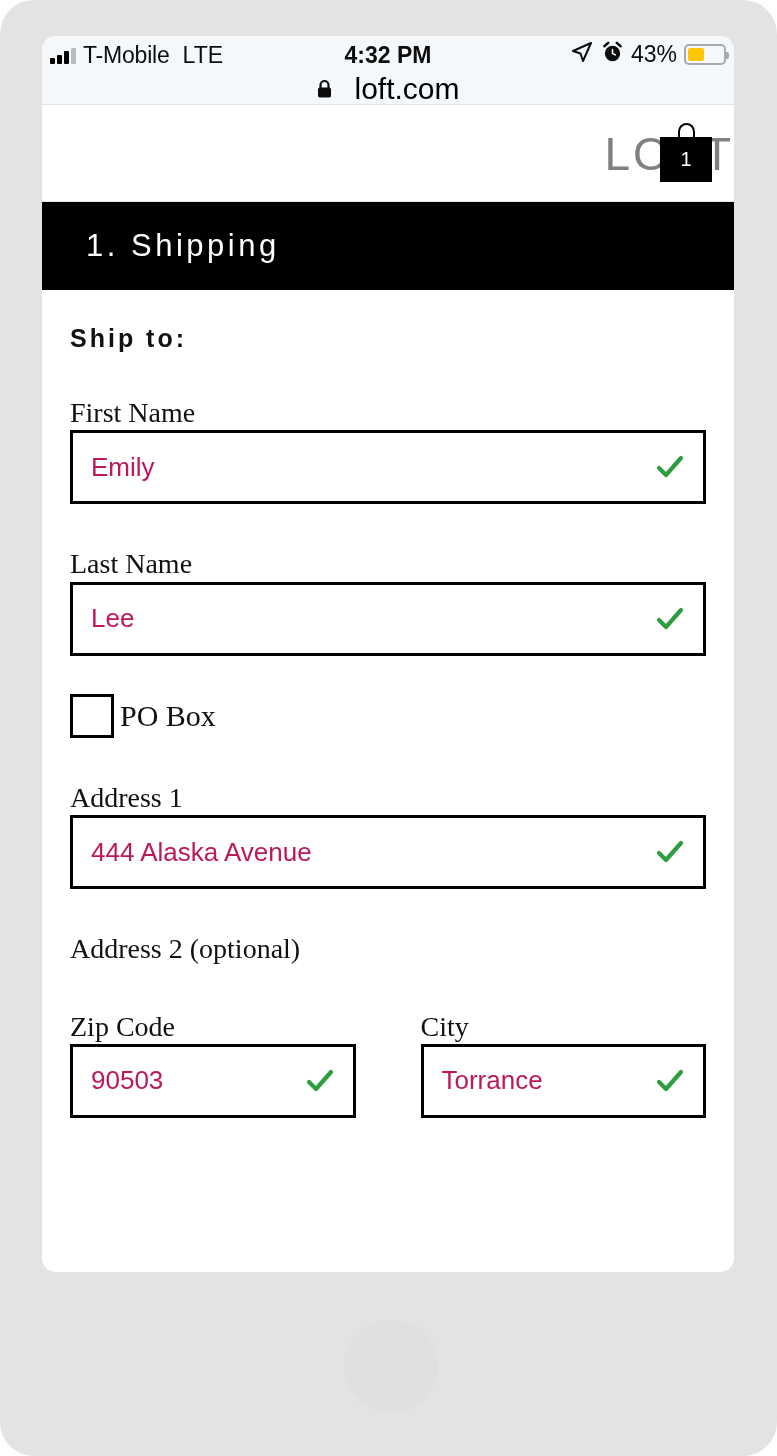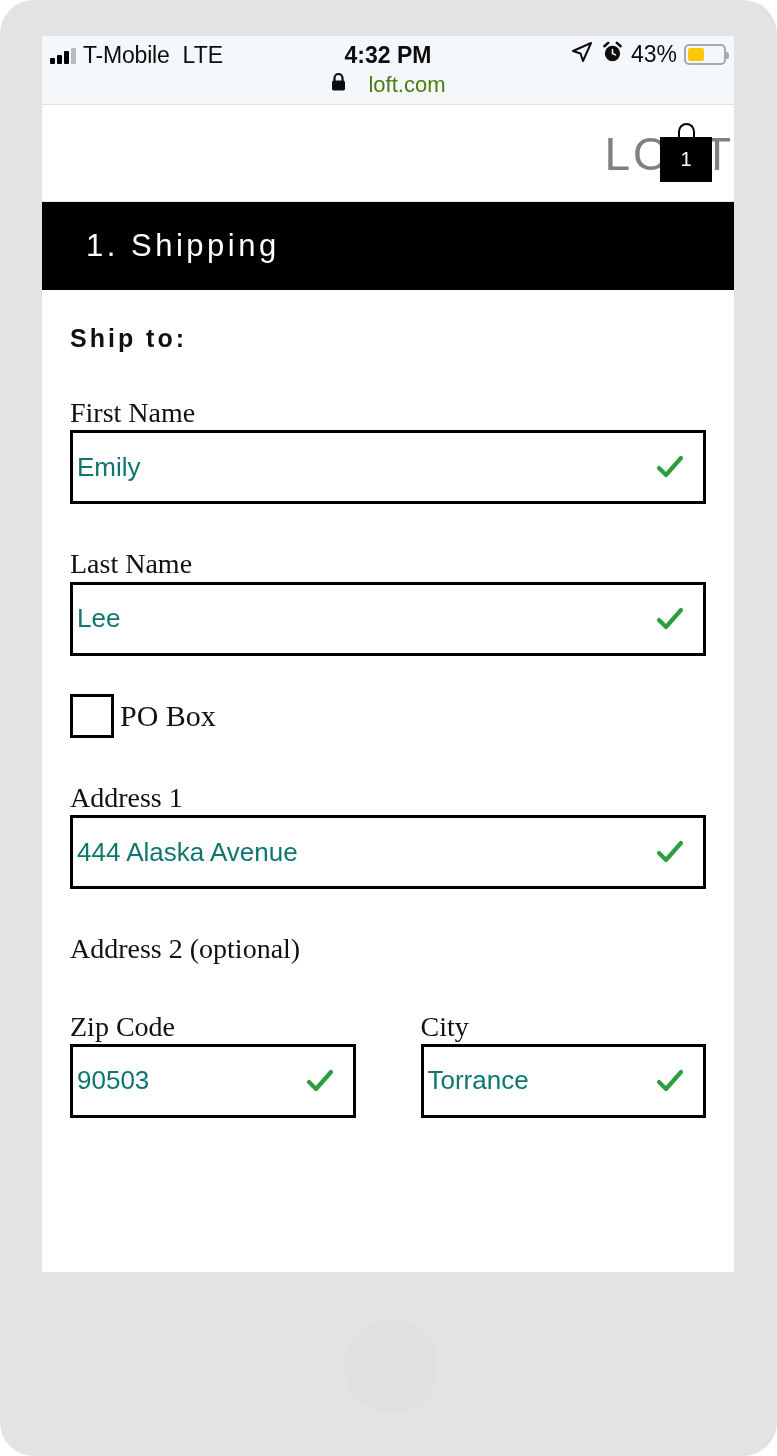--- a/index.html
+++ b/index.html
@@ -27,20 +27,21 @@
     overflow: hidden;
   }
   .screen {
     position: absolute;
     left: 42px;
     top: 36px;
     width: 692px;
     height: 1236px;
     background: #ffffff;
     overflow: hidden;
+    border-radius: 14px;
   }
   .home-button {
     position: absolute;
     left: 344px;
     top: 1320px;
     width: 94px;
     height: 92px;
     border-radius: 50%;
     background: #e0e0e0;
   }
@@ -134,22 +135,22 @@
     width: 43%;
     background: #fdc60b;
     border-radius: 2px;
   }
   .sb-url {
     position: absolute;
     left: 0;
     right: 0;
     top: 36px;
     text-align: center;
-    font-size: 22px;
-    color: #4d7c0f;
+    font-size: 30px;
+    color: #000000;
     display: flex;
     align-items: center;
     justify-content: center;
     gap: 21px;
   }
 
   
   .brandbar {
     position: relative;
     height: 96px;
@@ -247,22 +248,22 @@
     position: relative;
     height: 74px;
     border: 3px solid #000;
     background: #fff;
     box-sizing: border-box;
     display: flex;
     align-items: center;
   }
   .input-value {
     font-size: 26px;
-    color: #0f766e;
-    padding-left: 4px;
+    color: #be185d;
+    padding-left: 18px;
   }
   .check {
     position: absolute;
     right: 18px;
     top: 50%;
     transform: translateY(-50%);
     width: 30px;
     height: 30px;
   }
   .check svg { display: block; }

